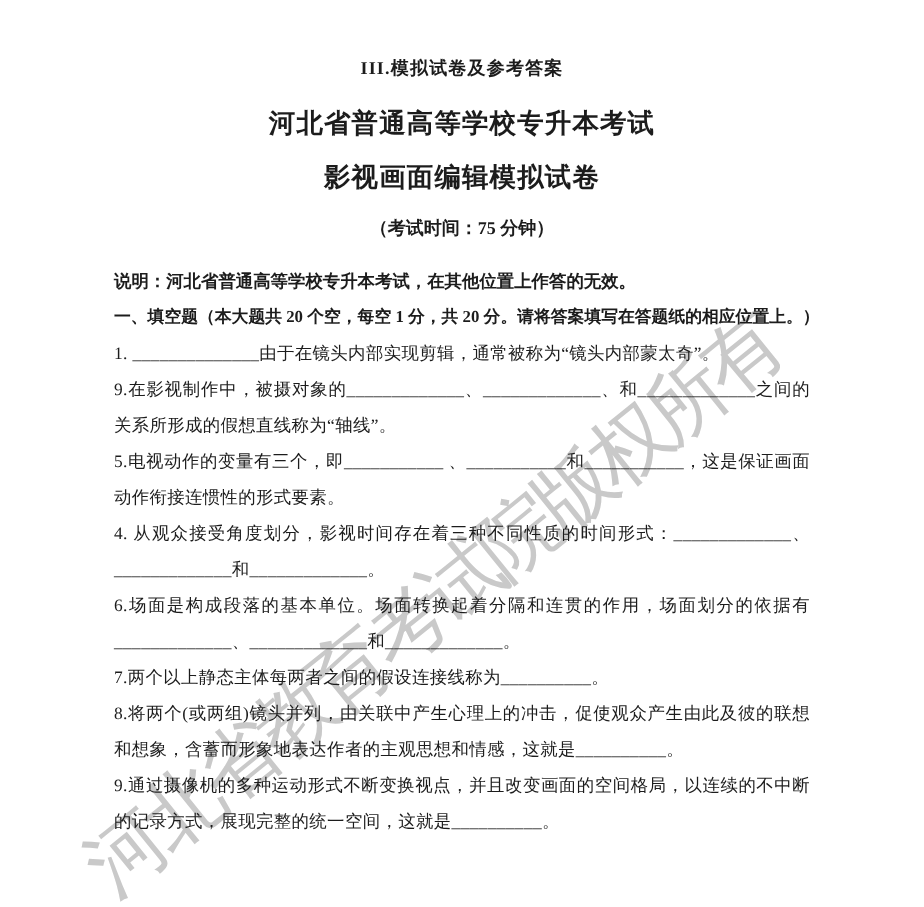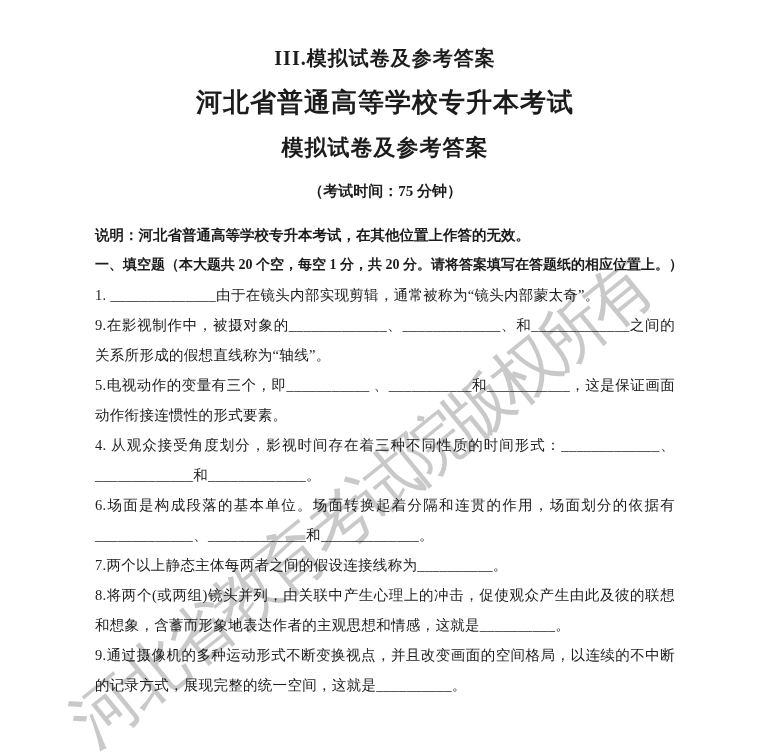--- a/index.html
+++ b/index.html
@@ -30,29 +30,29 @@
   }
   .content {
     position: relative;
     z-index: 1;
     width: 580px;
     margin-left: 95px;
     padding-top: 44px;
     color: #1c1c1c;
   }
   .section-title {
-    font-size: 20px;
+    font-size: 15px;
     line-height: 28px;
     font-weight: bold;
     text-align: center;
     margin: 0 0 16px 0;
     letter-spacing: 1px;
   }
   .exam-title {
-    font-size: 26px;
+    font-size: 22px;
     line-height: 30px;
     font-weight: bold;
     text-align: center;
     margin: 0 0 15px 0;
     letter-spacing: 1px;
   }
   .paper-title {
     font-size: 22px;
     line-height: 29px;
     font-weight: bold;
@@ -95,21 +95,21 @@
 <div class="page">
 
   <div class="watermark" style="color: rgb(201, 201, 201);">河北省教育考试院版权所有</div>
 
   <div class="content">
 
     <div class="section-title">III.模拟试卷及参考答案</div>
 
     <div class="exam-title">河北省普通高等学校专升本考试</div>
 
-    <div class="paper-title">模拟试卷及参考答案</div>
+    <div class="paper-title">影视画面编辑模拟试卷</div>
 
     <p class="note">（考试时间：75 分钟）</p>
 
 
     <p class="instructions">说明：河北省普通高等学校专升本考试，在其他位置上作答的无效。</p>
 
     <p class="section-heading">一、填空题（本大题共 20 个空，每空 1 分，共 20 分。请将答案填写在答题纸的相应位置上。）</p>
 
     <p class="question">1.  ______________由于在镜头内部实现剪辑，通常被称为“镜头内部蒙太奇”。</p>
 

